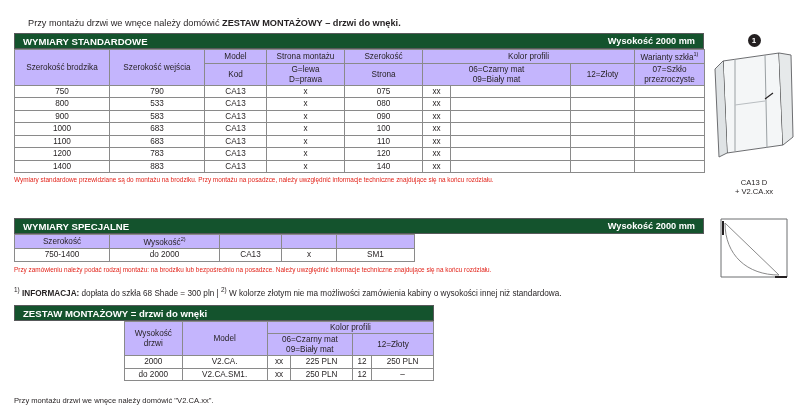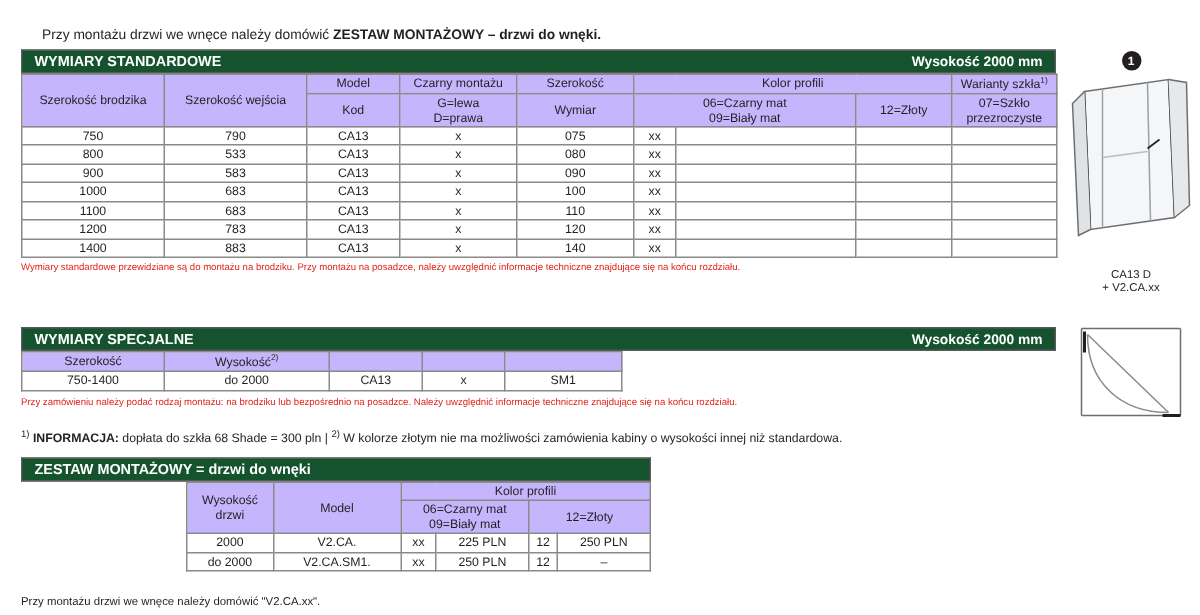--- a/index.html
+++ b/index.html
@@ -123,35 +123,35 @@
         <col style="width:120px">
           <col style="width:64px">
           <col style="width:70px">
       </colgroup>
       <tbody>
 
         <tr>
           <td class="shade" rowspan="2">Szerokość brodzika</td>
           <td class="shade" rowspan="2">Szerokość wejścia</td>
           <td class="shade">Model</td>
-          <td class="shade">Czarny montażu</td>
+          <td class="shade">Strona montażu</td>
           <td class="shade">Szerokość</td>
           <td class="shade" colspan="3">Kolor profili</td>
           <td class="shade">
             <span>Warianty szkła</span><span class="sup">1)</span>
           </td>
         </tr>
 
         <tr>
           <td class="shade">Kod</td>
           <td class="shade">
             <div>G=lewa</div>
             <div>D=prawa</div>
           </td>
-          <td class="shade">Wymiar</td>
+          <td class="shade">Strona</td>
           <td class="shade" colspan="2">
             <div>06=Czarny mat</div>
             <div>09=Biały mat</div>
           </td>
           <td class="shade">12=Złoty</td>
           <td class="shade" rowspan="1" colspan="2">07=Szkło przezroczyste</td>
         </tr>
 
         <tr>
           <td>750</td>

